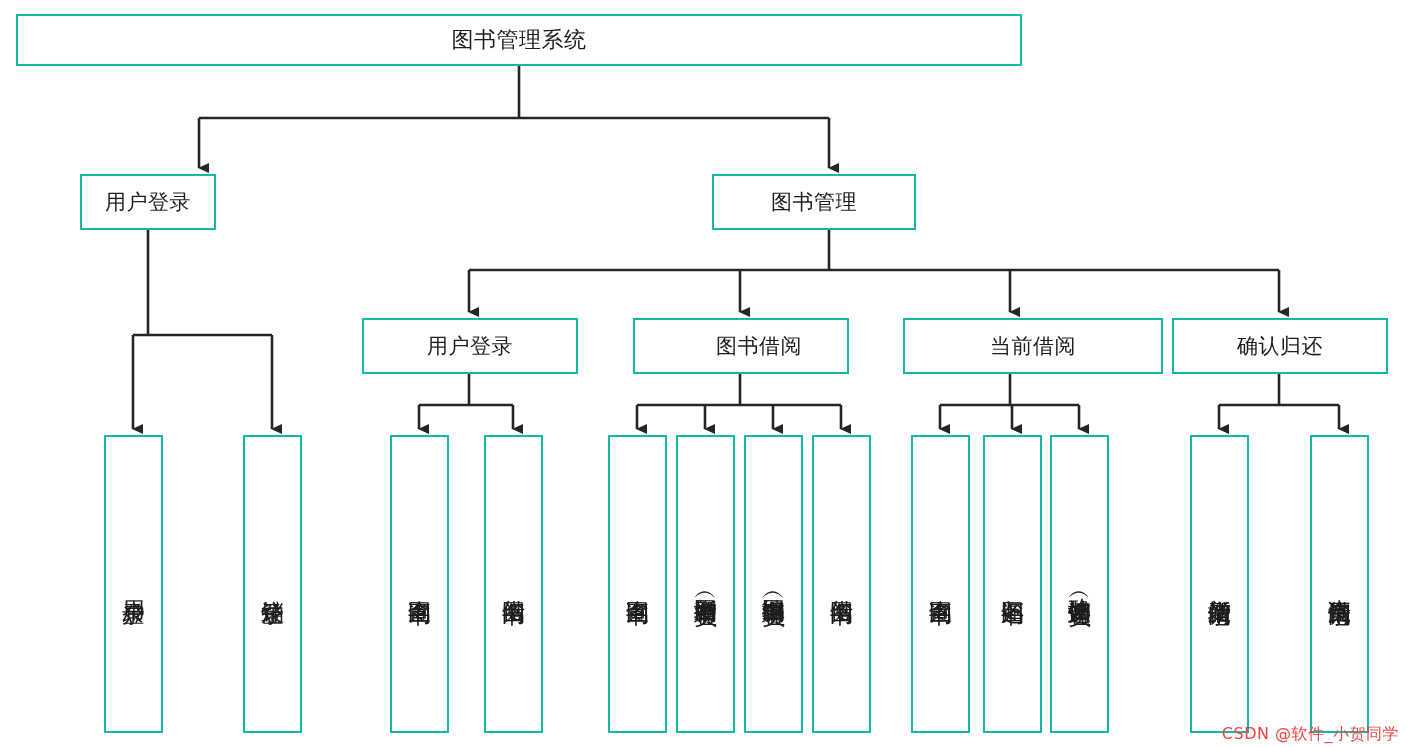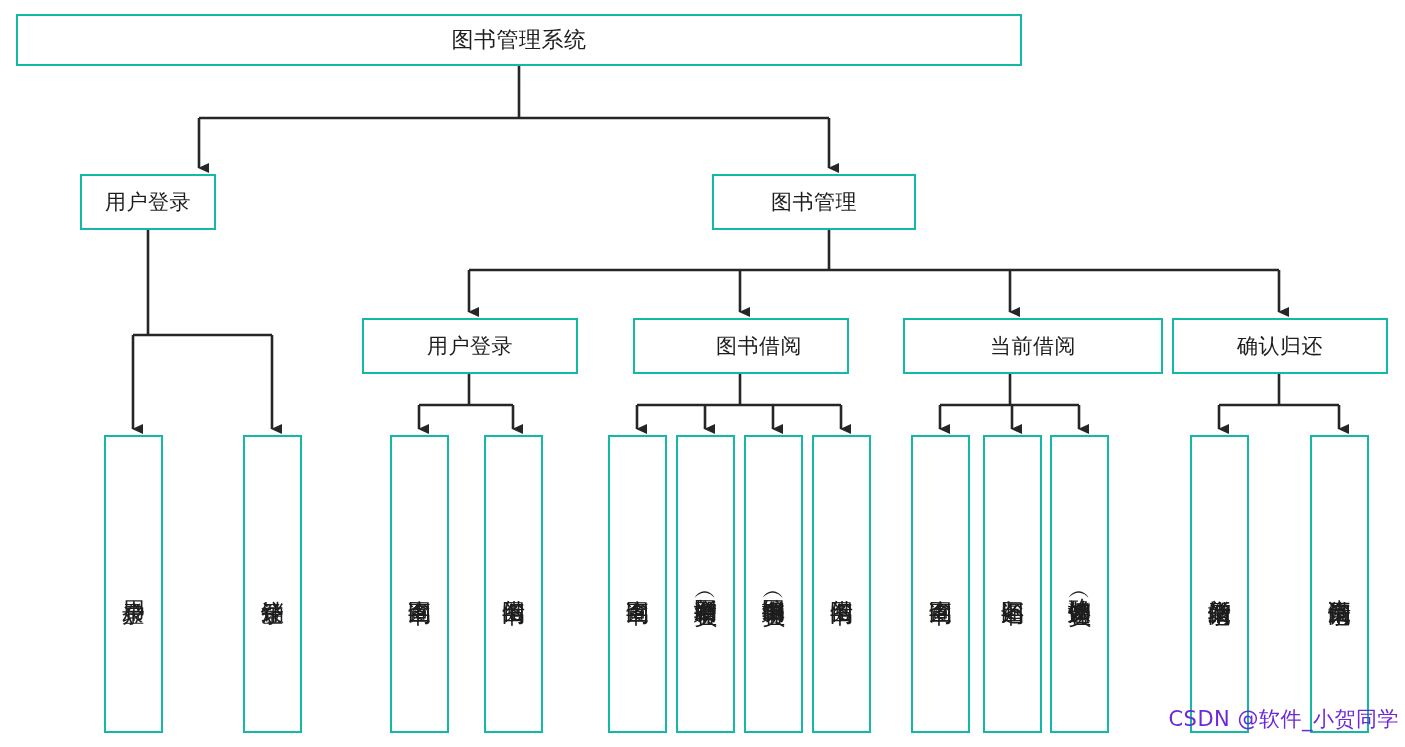--- a/index.html
+++ b/index.html
@@ -50,23 +50,23 @@
     text-orientation:upright;
     font-size:23px;
     line-height:1.18;
     letter-spacing:1px;
     white-space:normal;
     max-height:282px;
   }
   .watermark{
     position:absolute;
     right:6px;
-    bottom:14px;
-    font-size:21px;
-    color:#6d28d9;
+    bottom:2px;
+    font-size:16px;
+    color:#ef4444;
     letter-spacing:0.5px;
     white-space:nowrap;
   }
 </style>
 </head>
 <body>
 
 <div id="canvas">
 
   <svg id="wires" viewBox="0 0 1405 747" xmlns="http://www.w3.org/2000/svg">

